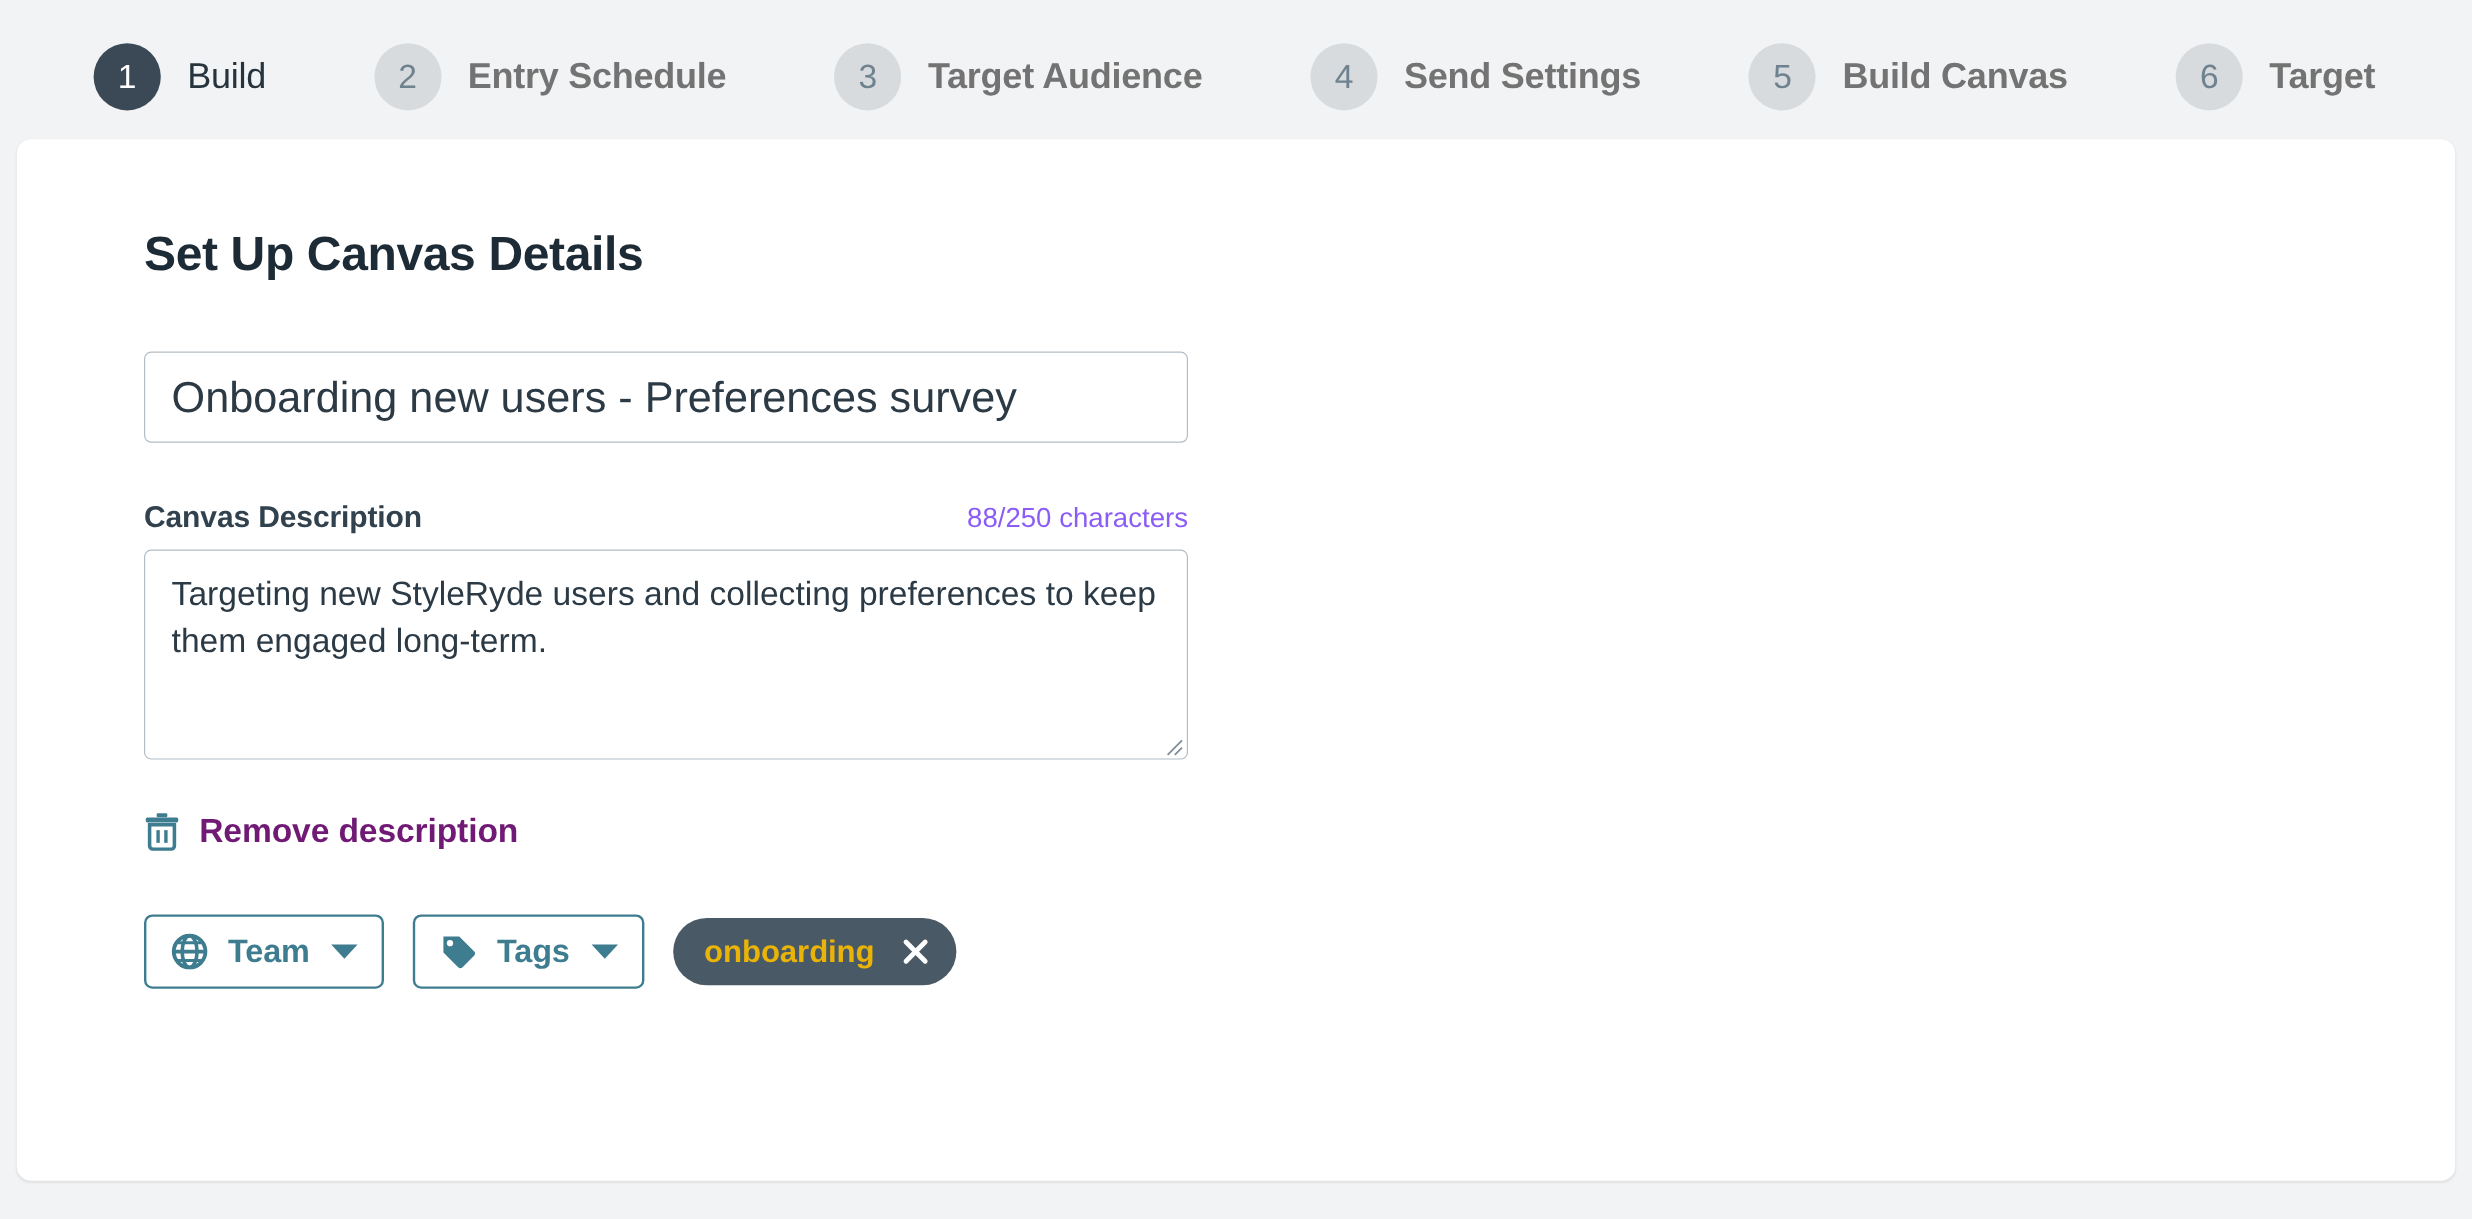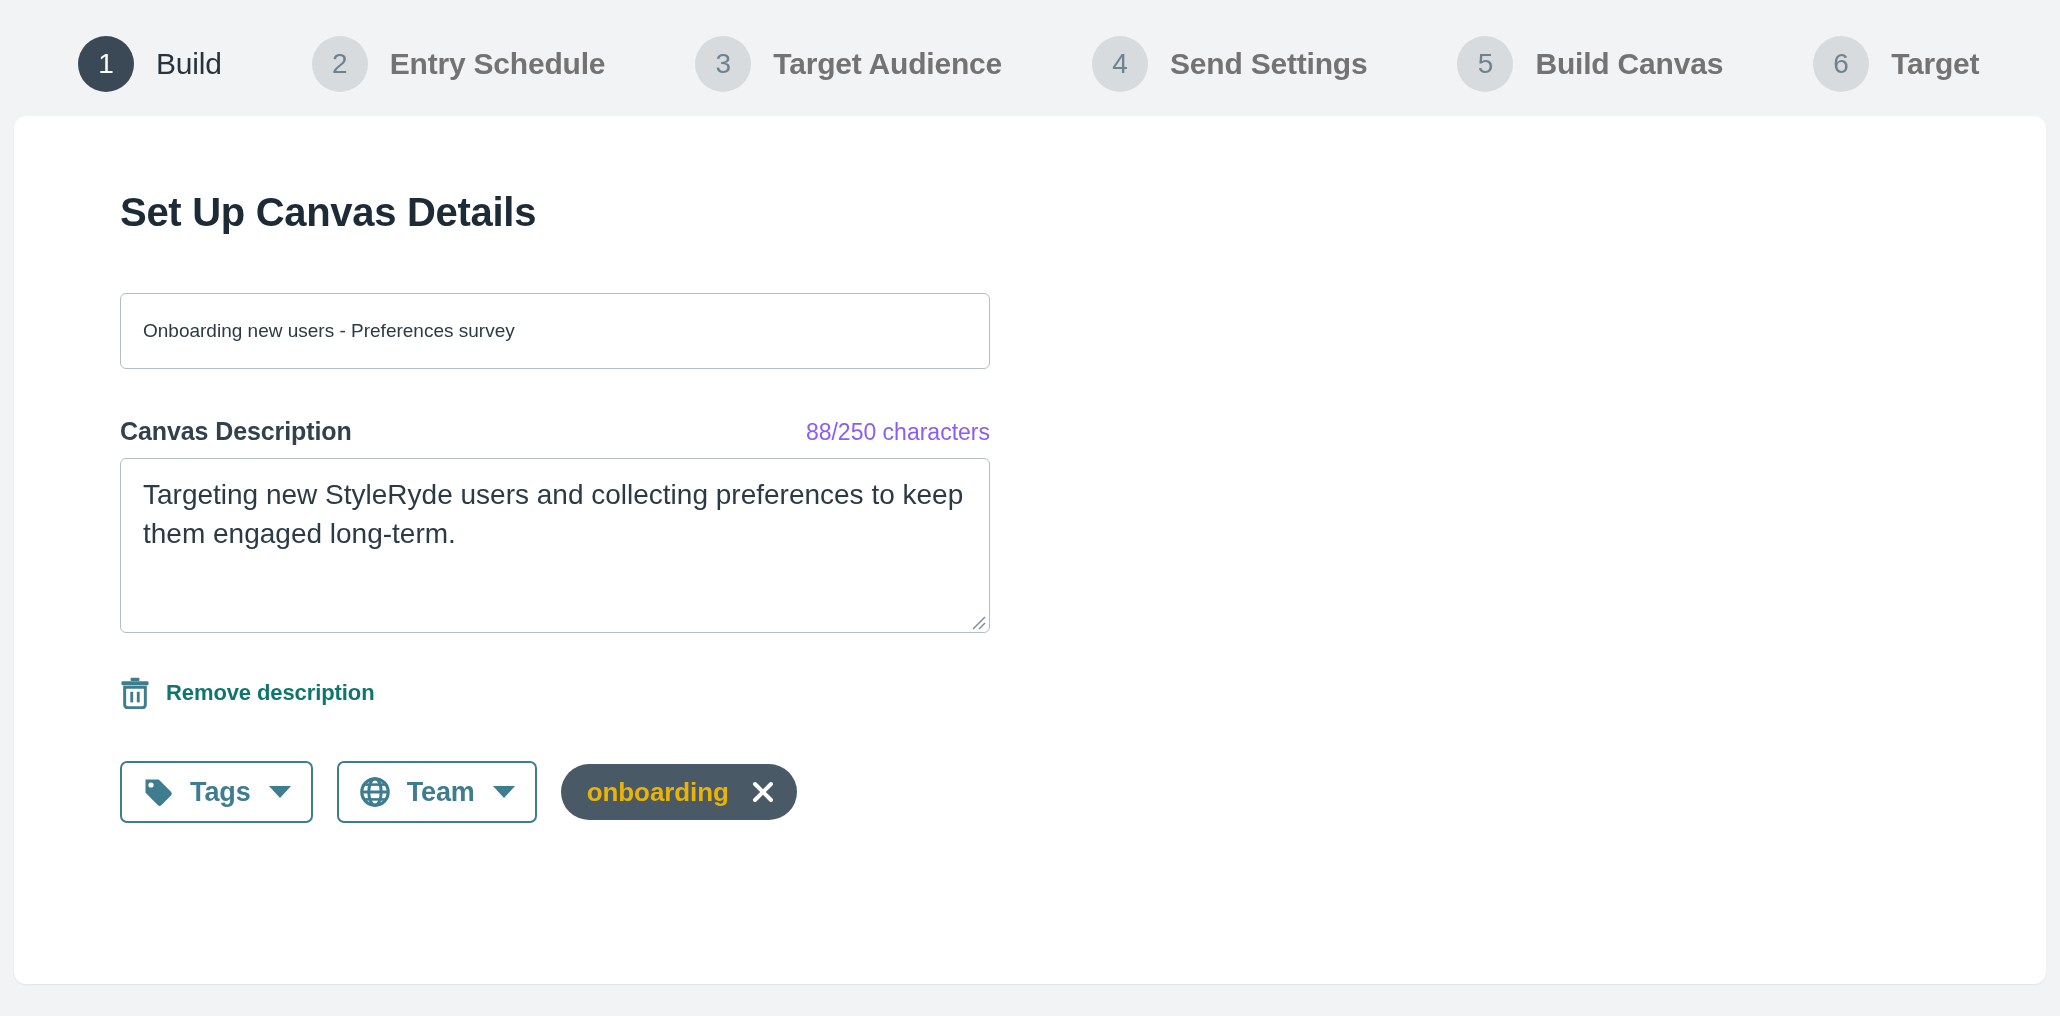--- a/index.html
+++ b/index.html
@@ -107,21 +107,21 @@
 
   .text-input {
     display: block;
     width: 870px;
     height: 76px;
     box-sizing: border-box;
     border: 1px solid #b3bdc5;
     border-radius: 6px;
     padding: 0 22px;
     font-family: "Liberation Sans", sans-serif;
-    font-size: 19px;
+    font-size: 36px;
     color: #2b3a45;
     background: #fff;
     outline: none;
   }
 
   .spacer-28 { height: 48px; }
 
   .textarea-wrap {
     position: relative;
     width: 870px;
@@ -160,23 +160,23 @@
     cursor: pointer;
     user-select: none;
   }
   .trash-icon {
     width: 30px;
     height: 32px;
     flex: none;
     margin-right: 16px;
   }
   .remove-label {
-    font-size: 22px;
-    font-weight: bold;
-    color: #0f766e;
+    font-size: 28px;
+    font-weight: bold;
+    color: #701a75;
     letter-spacing: -0.1px;
   }
 
   
   .button-row {
     display: flex;
     align-items: center;
     margin-top: 48px;
   }
   .pill-button {
@@ -308,39 +308,39 @@
         <rect x="13.5" y="12" width="2.3" height="8.6" fill="#3e7d8f"></rect>
       </svg>
       <span class="remove-label">Remove description</span>
     </div>
 
     
     <div class="button-row">
 
       <div class="pill-button">
         <svg class="btn-icon" viewBox="0 0 32 32">
-          <path d="M3.5 3.5 h13.2 L29 15.8 a2.6 2.6 0 0 1 0 3.7 l-9.5 9.5 a2.6 2.6 0 0 1 -3.7 0 L3.5 16.7 z" fill="#3e7d8f"></path>
-          <circle cx="9" cy="9" r="2.6" fill="#ffffff"></circle>
-        </svg>
-        <span class="btn-label">Tags</span>
-        <span class="caret"></span>
-      </div>
-
-      <div class="pill-button">
-        <svg class="btn-icon" viewBox="0 0 32 32">
           <circle cx="16" cy="16" r="13.2" fill="none" stroke="#3e7d8f" stroke-width="3.2"></circle>
           <ellipse cx="16" cy="16" rx="6.2" ry="13.2" fill="none" stroke="#3e7d8f" stroke-width="3"></ellipse>
           <line x1="3.2" y1="16" x2="28.8" y2="16" stroke="#3e7d8f" stroke-width="3"></line>
           <line x1="6" y1="8.6" x2="26" y2="8.6" stroke="#3e7d8f" stroke-width="2.6"></line>
           <line x1="6" y1="23.4" x2="26" y2="23.4" stroke="#3e7d8f" stroke-width="2.6"></line>
         </svg>
         <span class="btn-label">Team</span>
         <span class="caret"></span>
       </div>
 
+      <div class="pill-button">
+        <svg class="btn-icon" viewBox="0 0 32 32">
+          <path d="M3.5 3.5 h13.2 L29 15.8 a2.6 2.6 0 0 1 0 3.7 l-9.5 9.5 a2.6 2.6 0 0 1 -3.7 0 L3.5 16.7 z" fill="#3e7d8f"></path>
+          <circle cx="9" cy="9" r="2.6" fill="#ffffff"></circle>
+        </svg>
+        <span class="btn-label">Tags</span>
+        <span class="caret"></span>
+      </div>
+
       <div class="tag-chip">
         <span class="chip-label">onboarding</span>
         <svg class="chip-close" viewBox="0 0 24 24">
           <line x1="4" y1="4" x2="20" y2="20" stroke="#ffffff" stroke-width="4" stroke-linecap="round"></line>
           <line x1="20" y1="4" x2="4" y2="20" stroke="#ffffff" stroke-width="4" stroke-linecap="round"></line>
         </svg>
       </div>
 
     </div>
 

